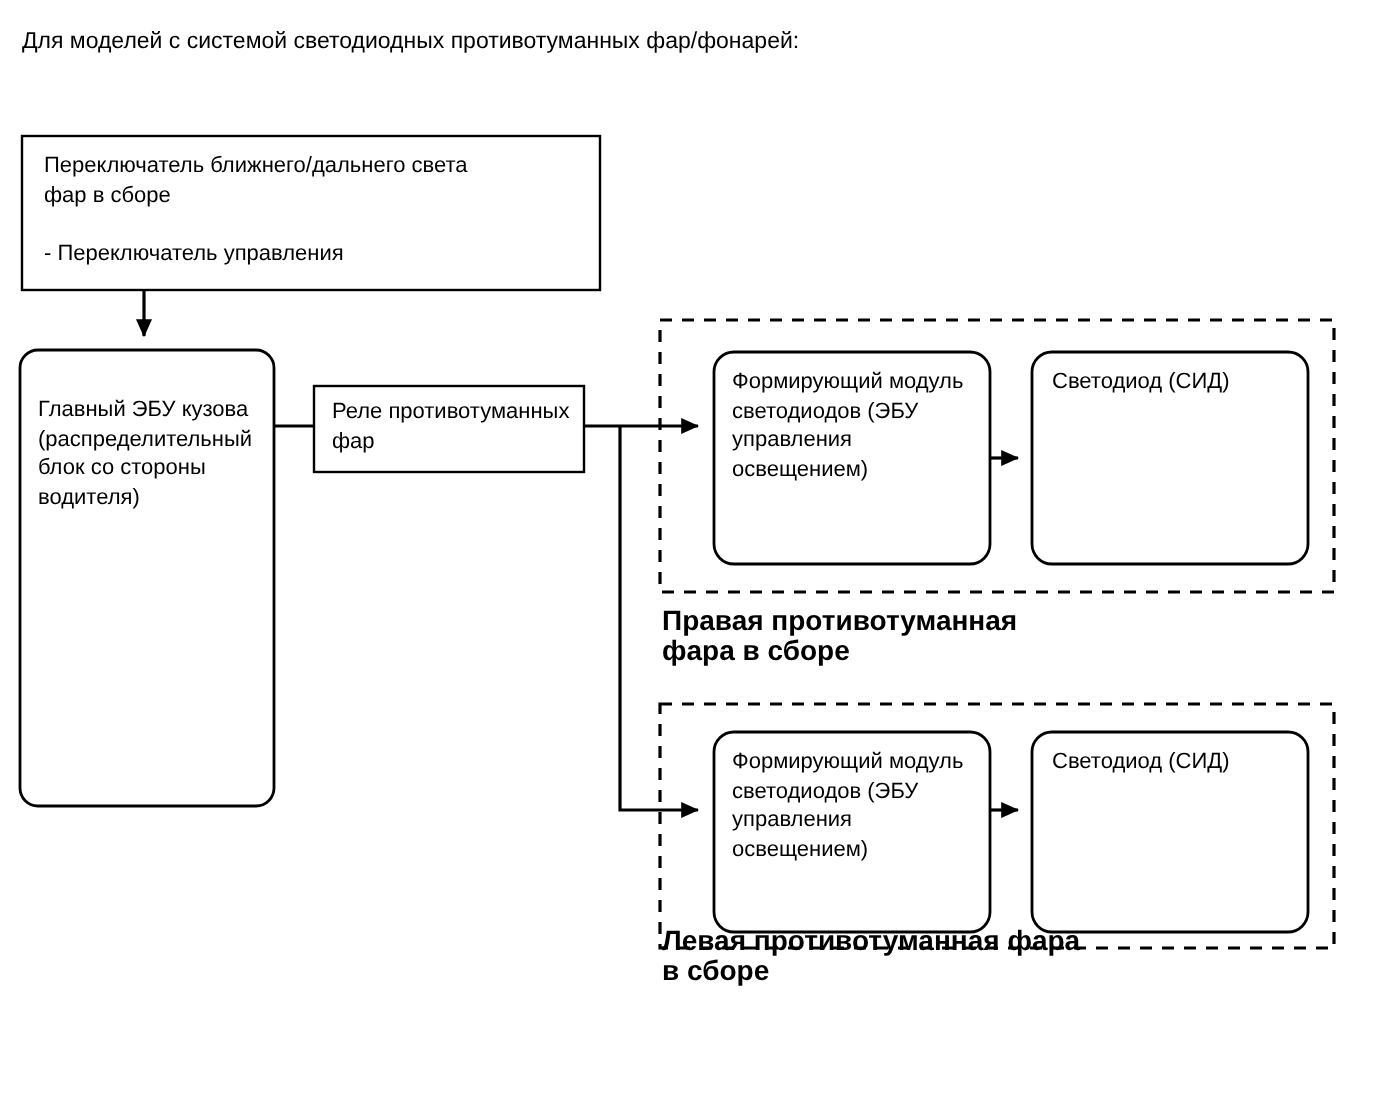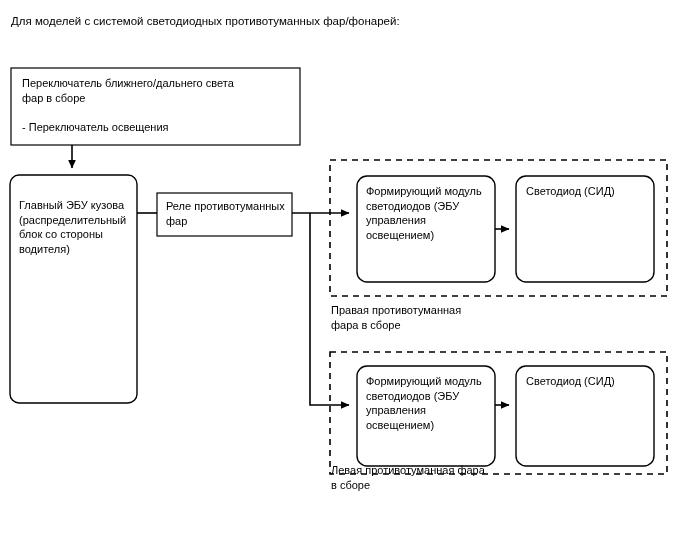--- a/index.html
+++ b/index.html
@@ -59,24 +59,25 @@
   }
   .node-label {
     position: absolute;
     font-size: 11px;
     line-height: 14.5px;
     color: #000000;
     white-space: pre-line;
   }
   .group-caption {
     position: absolute;
-    font-size: 11px;
+    font-size: 14px;
     line-height: 14.5px;
     color: #000000;
     white-space: pre-line;
+    font-weight: bold;
   }
 </style>
 </head>
 <body>
 
 <div id="diagram-root">
 
   <div class="intro-text">Для моделей с системой светодиодных противотуманных фар/фонарей:</div>
 
   <svg class="diagram-canvas" viewBox="0 0 688 560" xmlns="http://www.w3.org/2000/svg">
@@ -112,21 +113,21 @@
     <rect class="node-rect-round" x="516" y="176" width="138" height="106" rx="10" ry="10"></rect>
 
     <rect class="node-rect-round" x="357" y="366" width="138" height="100" rx="10" ry="10"></rect>
 
     <rect class="node-rect-round" x="516" y="366" width="138" height="100" rx="10" ry="10"></rect>
   </svg>
 
   <div class="node-label" style="left:22px; top:76px; width:270px;">Переключатель ближнего/дальнего света
 фар в сборе
 
-- Переключатель освещения</div>
+- Переключатель управления</div>
 
   <div class="node-label" style="left:166px; top:199px; width:124px;">Реле противотуманных
 фар</div>
 
   <div class="node-label" style="left:19px; top:198px; width:115px;">Главный ЭБУ кузова
 (распределительный
 блок со стороны
 водителя)</div>
 
   <div class="node-label" style="left:366px; top:184px; width:126px;">Формирующий модуль

